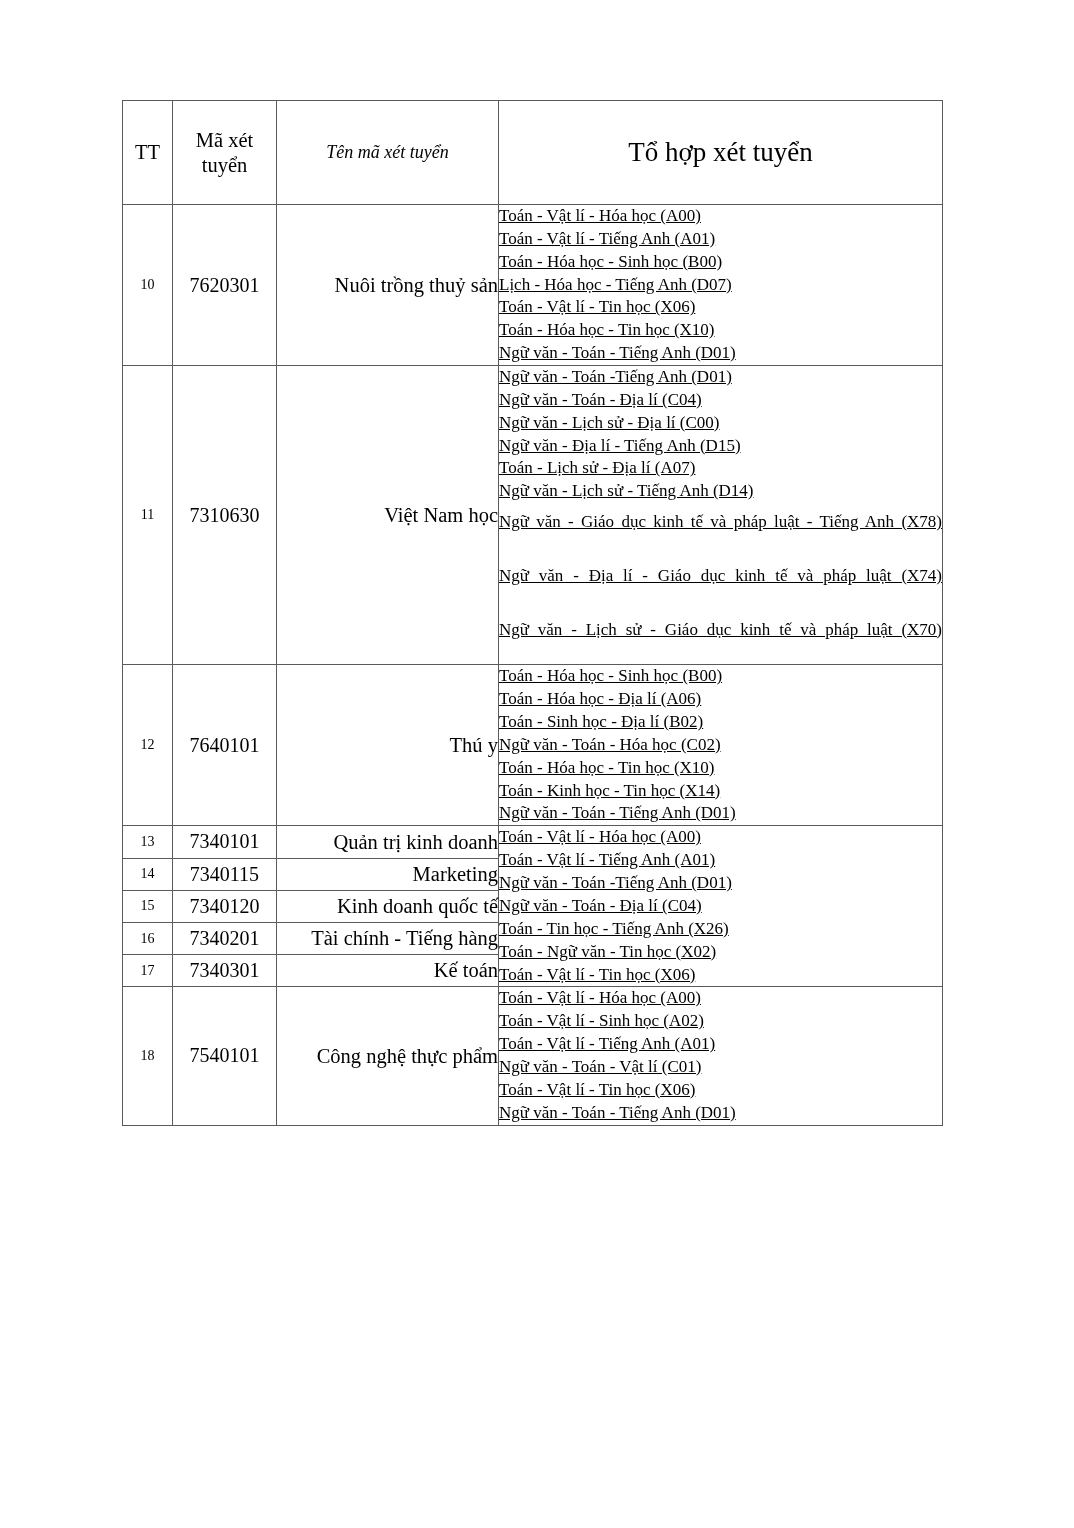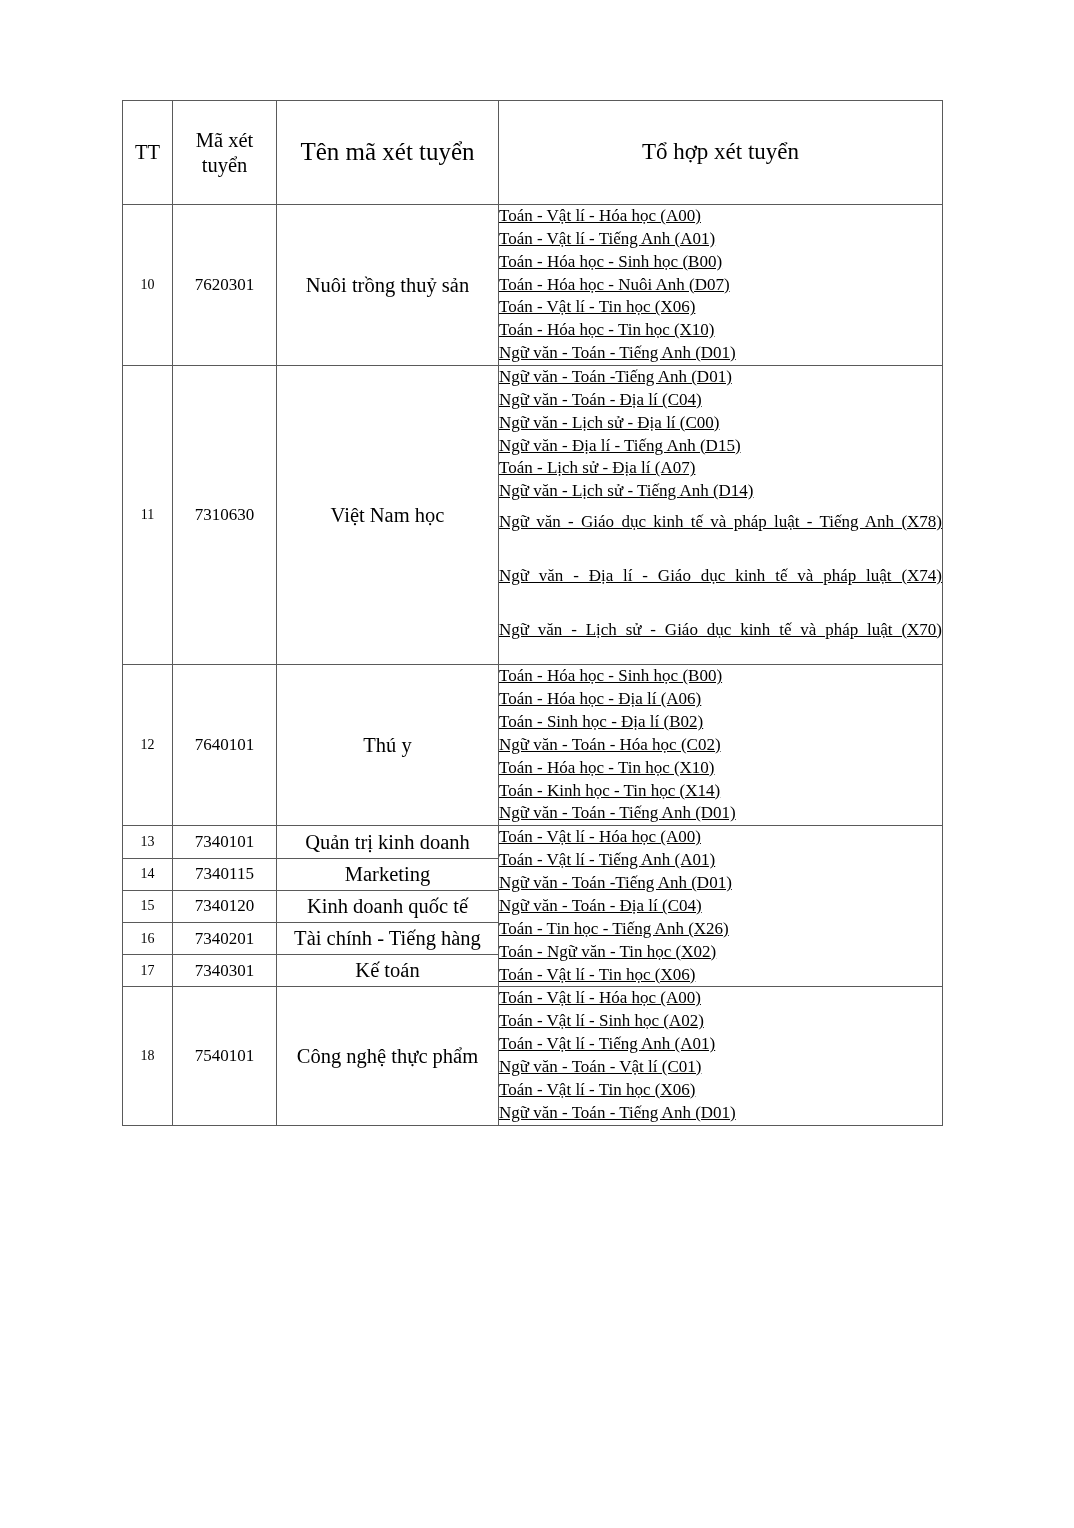--- a/index.html
+++ b/index.html
@@ -47,33 +47,33 @@
   thead th {
     text-align: center;
     font-weight: bold;
     font-size: 20.5px;
     line-height: 1.22;
     padding: 10px 4px;
     height: 104px;
   }
   th.h-tt     { font-size: 20.5px; }
   th.h-code   { font-size: 20.5px; }
-  th.h-name   { font-size: 25px; }
-  th.h-combo  { font-size: 23px; }
+  th.h-name   { font-size: 18px; font-style: italic; }
+  th.h-combo  { font-size: 27px; }
 
   td.cell-tt {
     text-align: center;
     font-size: 14px;
   }
   td.cell-code {
     text-align: center;
-    font-size: 17px;
+    font-size: 20px;
   }
   td.cell-name {
-    text-align: center;
+    text-align: right;
     font-size: 20.5px;
     padding: 6px 6px 6px 10px;
     line-height: 1.30;
   }
   td.cell-combo {
     text-align: left;
     font-size: 17px;
     padding: 5px 8px 5px 10px;
     line-height: 1.345;
     text-decoration: underline;
@@ -124,21 +124,21 @@
 
       <tr>
         <td class="cell-tt">10</td>
         <td class="cell-code">7620301</td>
         <td class="cell-name">Nuôi trồng thuỷ sản</td>
         <td class="cell-combo">
           <ul class="combo-list">
               <li>Toán - Vật lí - Hóa học (A00)</li>
               <li>Toán - Vật lí - Tiếng Anh (A01)</li>
               <li>Toán - Hóa học - Sinh học (B00)</li>
-              <li>Toán - Hóa học - Nuôi Anh (D07)</li>
+              <li>Lịch - Hóa học - Tiếng Anh (D07)</li>
               <li>Toán - Vật lí - Tin học (X06)</li>
               <li>Toán - Hóa học - Tin học (X10)</li>
               <li>Ngữ văn - Toán - Tiếng Anh (D01)</li>
             </ul>
         </td>
       </tr>
 
       <tr>
         <td class="cell-tt">11</td>
         <td class="cell-code">7310630</td>

